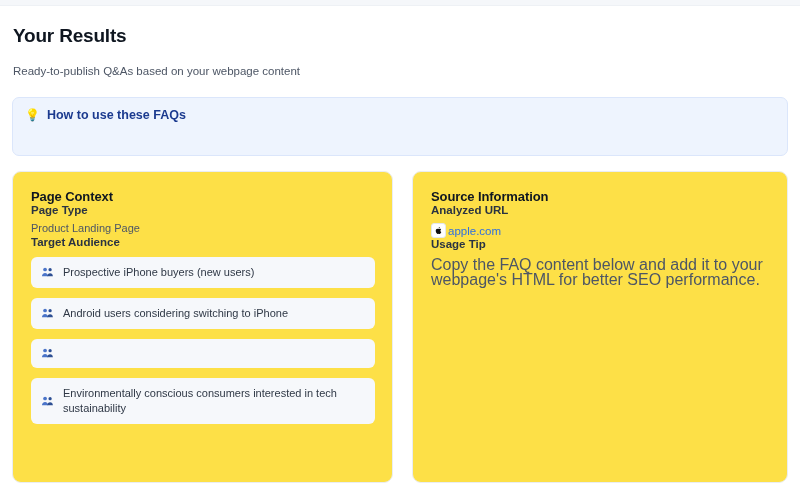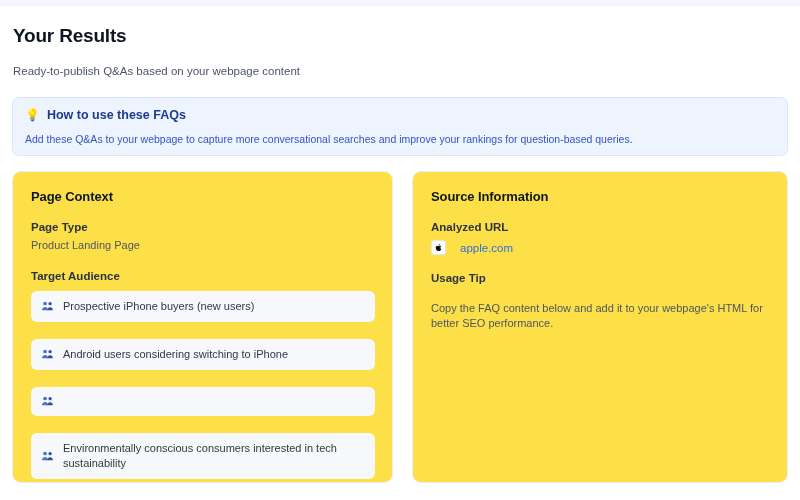--- a/index.html
+++ b/index.html
@@ -113,36 +113,35 @@
     font-size: 13px;
     font-weight: bold;
     color: #0f1620;
     letter-spacing: -0.1px;
   }
 
   .field-label {
     font-size: 11.5px;
     font-weight: bold;
     color: #2a3342;
-    margin-top: 17px;
   }
 
   .field-value {
     font-size: 11px;
     color: #4d5665;
     margin-top: 5px;
     line-height: 15px;
   }
 
   
   .audience-list {
     margin-top: 9px;
     display: flex;
     flex-direction: column;
-    gap: 17px;
+    gap: 10px;
   }
 
   .audience-item {
     display: flex;
     align-items: center;
     gap: 9px;
     background: #f6f8fb;
     border-radius: 6px;
     padding: 8px 11px 8px 10px;
     min-height: 28px;
@@ -159,21 +158,21 @@
   .audience-text {
     font-size: 11px;
     color: #2f3846;
     line-height: 15px;
   }
 
   
   .url-row {
     display: flex;
     align-items: center;
-    gap: 14px;
+    gap: 2px;
     margin-top: 7px;
   }
 
   .favicon {
     width: 15px;
     height: 15px;
     background: #ffffff;
     border: 1px solid #e3e7ee;
     border-radius: 3px;
     display: flex;
@@ -183,43 +182,42 @@
   }
   .favicon svg { display: block; }
 
   .url-link {
     font-size: 11.5px;
     color: #2f6fe0;
     text-decoration: none;
   }
 
   .tip-text {
-    font-size: 11px;
+    font-size: 16px;
     color: #4d5665;
-    margin-top: 17px;
+    margin-top: 7px;
     line-height: 15px;
     max-width: 336px;
   }
 </style>
 </head>
 <body>
 
 <div class="top-strip"></div>
 
 <div class="page">
 
   <h1 class="page-title">Your Results</h1>
   <div class="page-subtitle">Ready-to-publish Q&amp;As based on your webpage content</div>
 
   <div class="banner">
     <div class="banner-head">
       <span class="bulb-icon">💡</span>
       <span>How to use these FAQs</span>
     </div>
-    <div class="banner-body">Add these Q&amp;As to your webpage to capture more conversational searches and improve your rankings for question-based queries.</div>
   </div>
 
   <div class="cards">
 
     <div class="card left">
       <div class="card-title">Page Context</div>
 
       <div class="field-label">Page Type</div>
       <div class="field-value">Product Landing Page</div>
 

